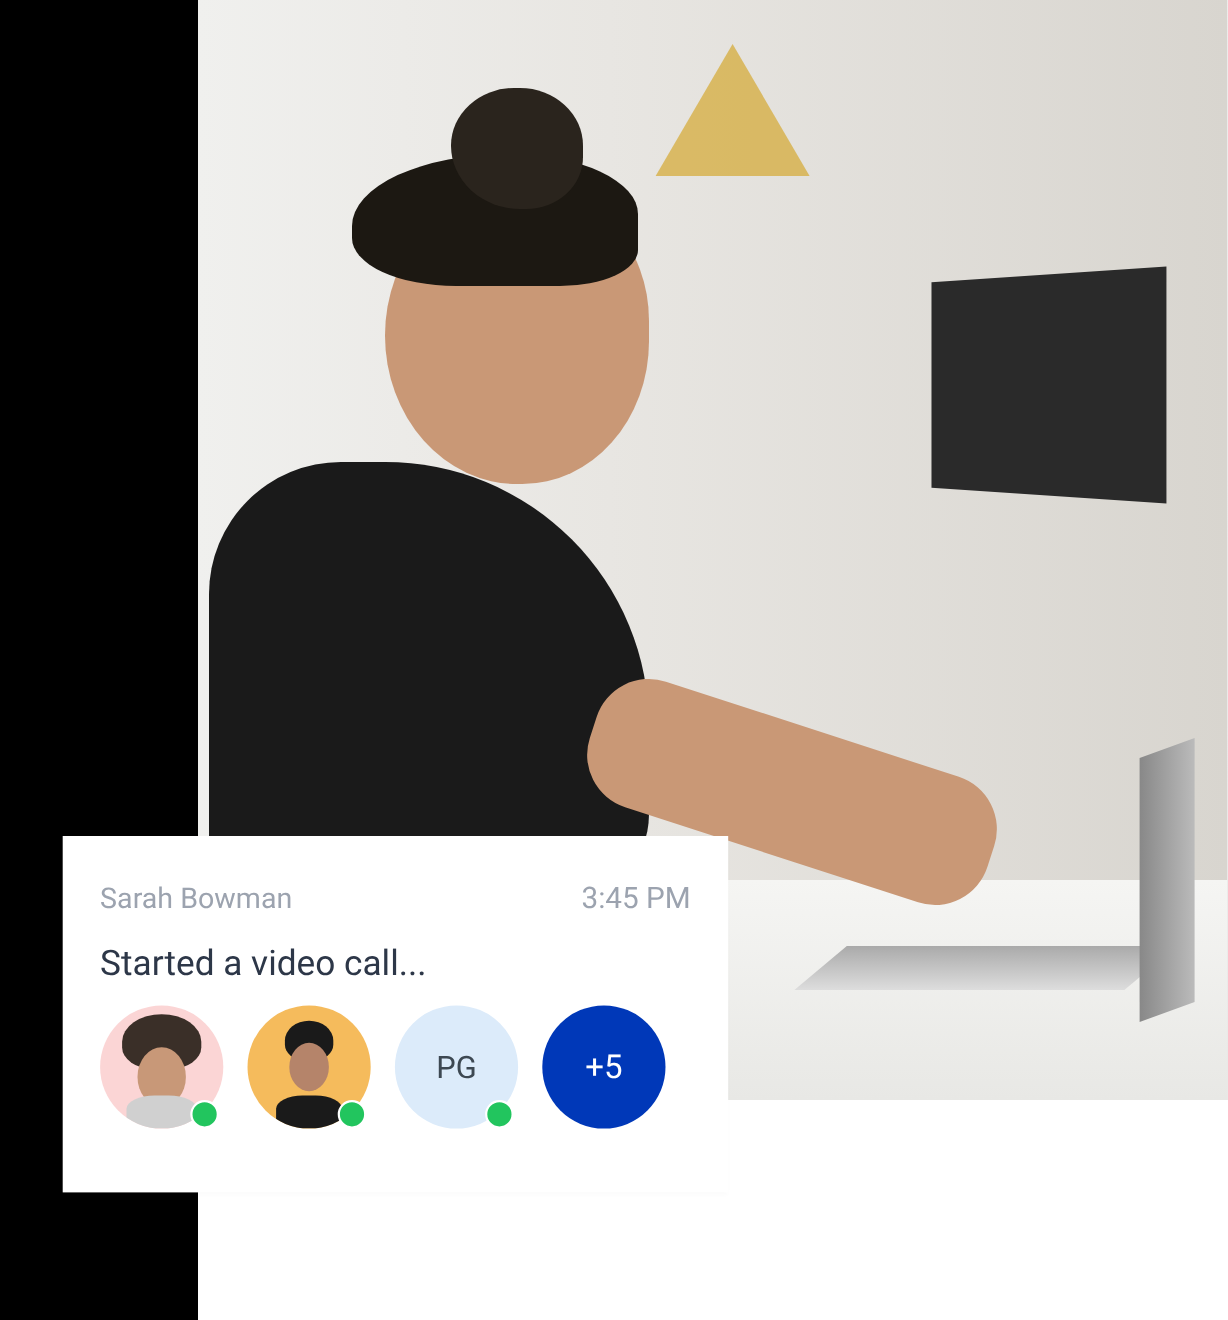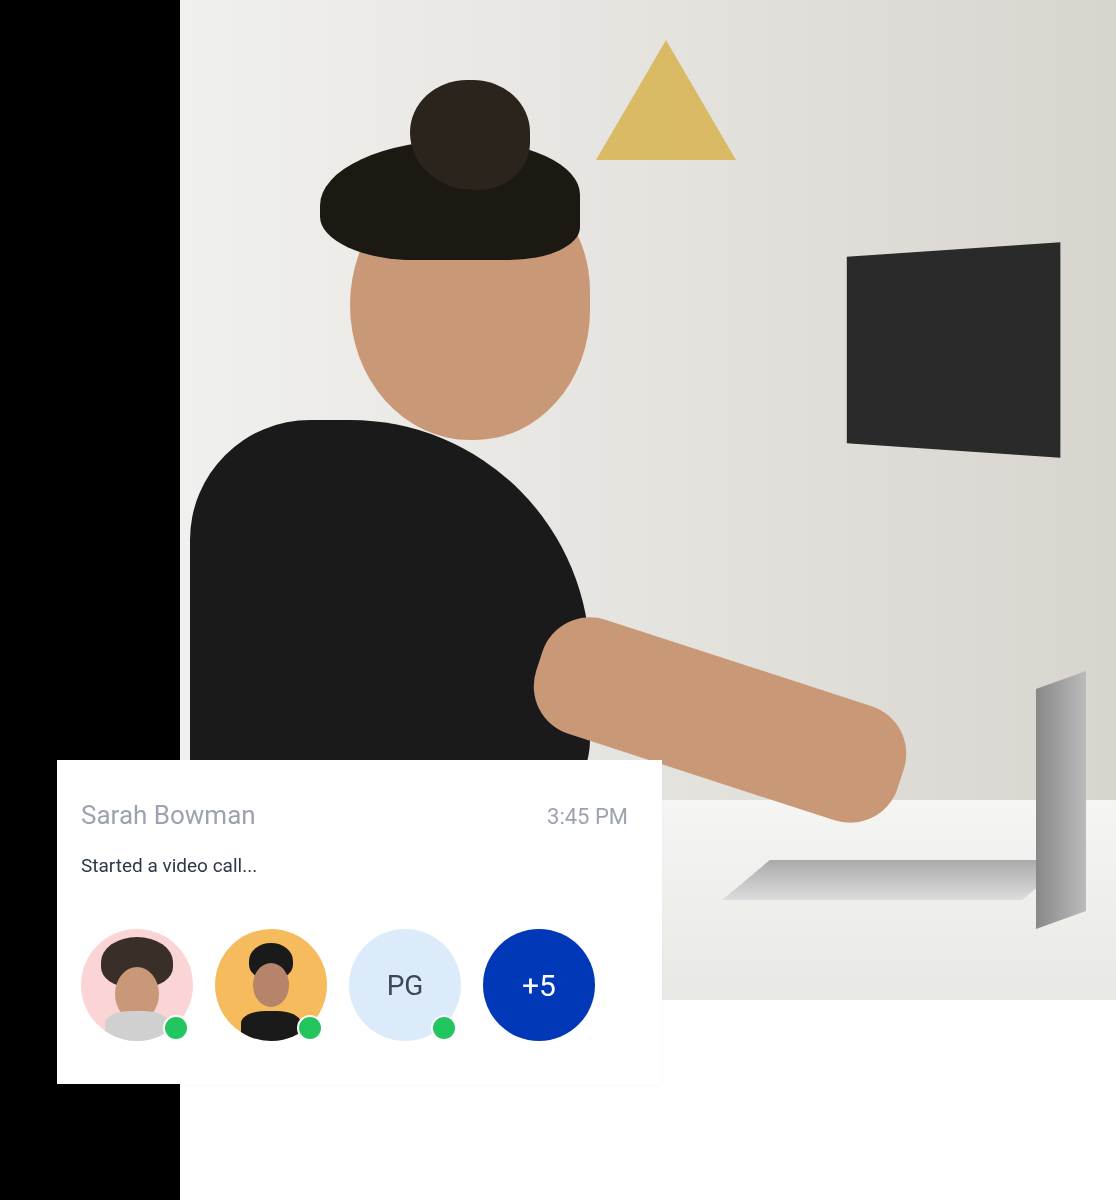--- a/index.html
+++ b/index.html
@@ -145,43 +145,43 @@
       opacity: 0.7;
     }
     
     .notification-card {
       position: absolute;
       left: 57px;
       top: 760px;
       width: 605px;
       height: 324px;
       background: #fff;
-      padding: 40px 34px 30px 24px;
+      padding: 40px 34px 30px 34px;
       box-shadow: 0 2px 4px rgba(0,0,0,0.02);
     }
     .card-header {
       display: flex;
       justify-content: space-between;
       align-items: baseline;
       margin-bottom: 24px;
     }
     .sender-name {
       font-size: 26px;
       color: #9ca3af;
       font-weight: 400;
     }
     .timestamp {
-      font-size: 22px;
+      font-size: 27px;
       color: #9ca3af;
       font-weight: 400;
     }
     .message-text {
-      font-size: 19px;
+      font-size: 32px;
       color: #2d3748;
-      margin-bottom: 52px;
+      margin-bottom: 20px;
       font-weight: 400;
     }
     .participants {
       display: flex;
       gap: 22px;
       align-items: flex-start;
     }
     .avatar-wrapper {
       position: relative;
       width: 112px;

